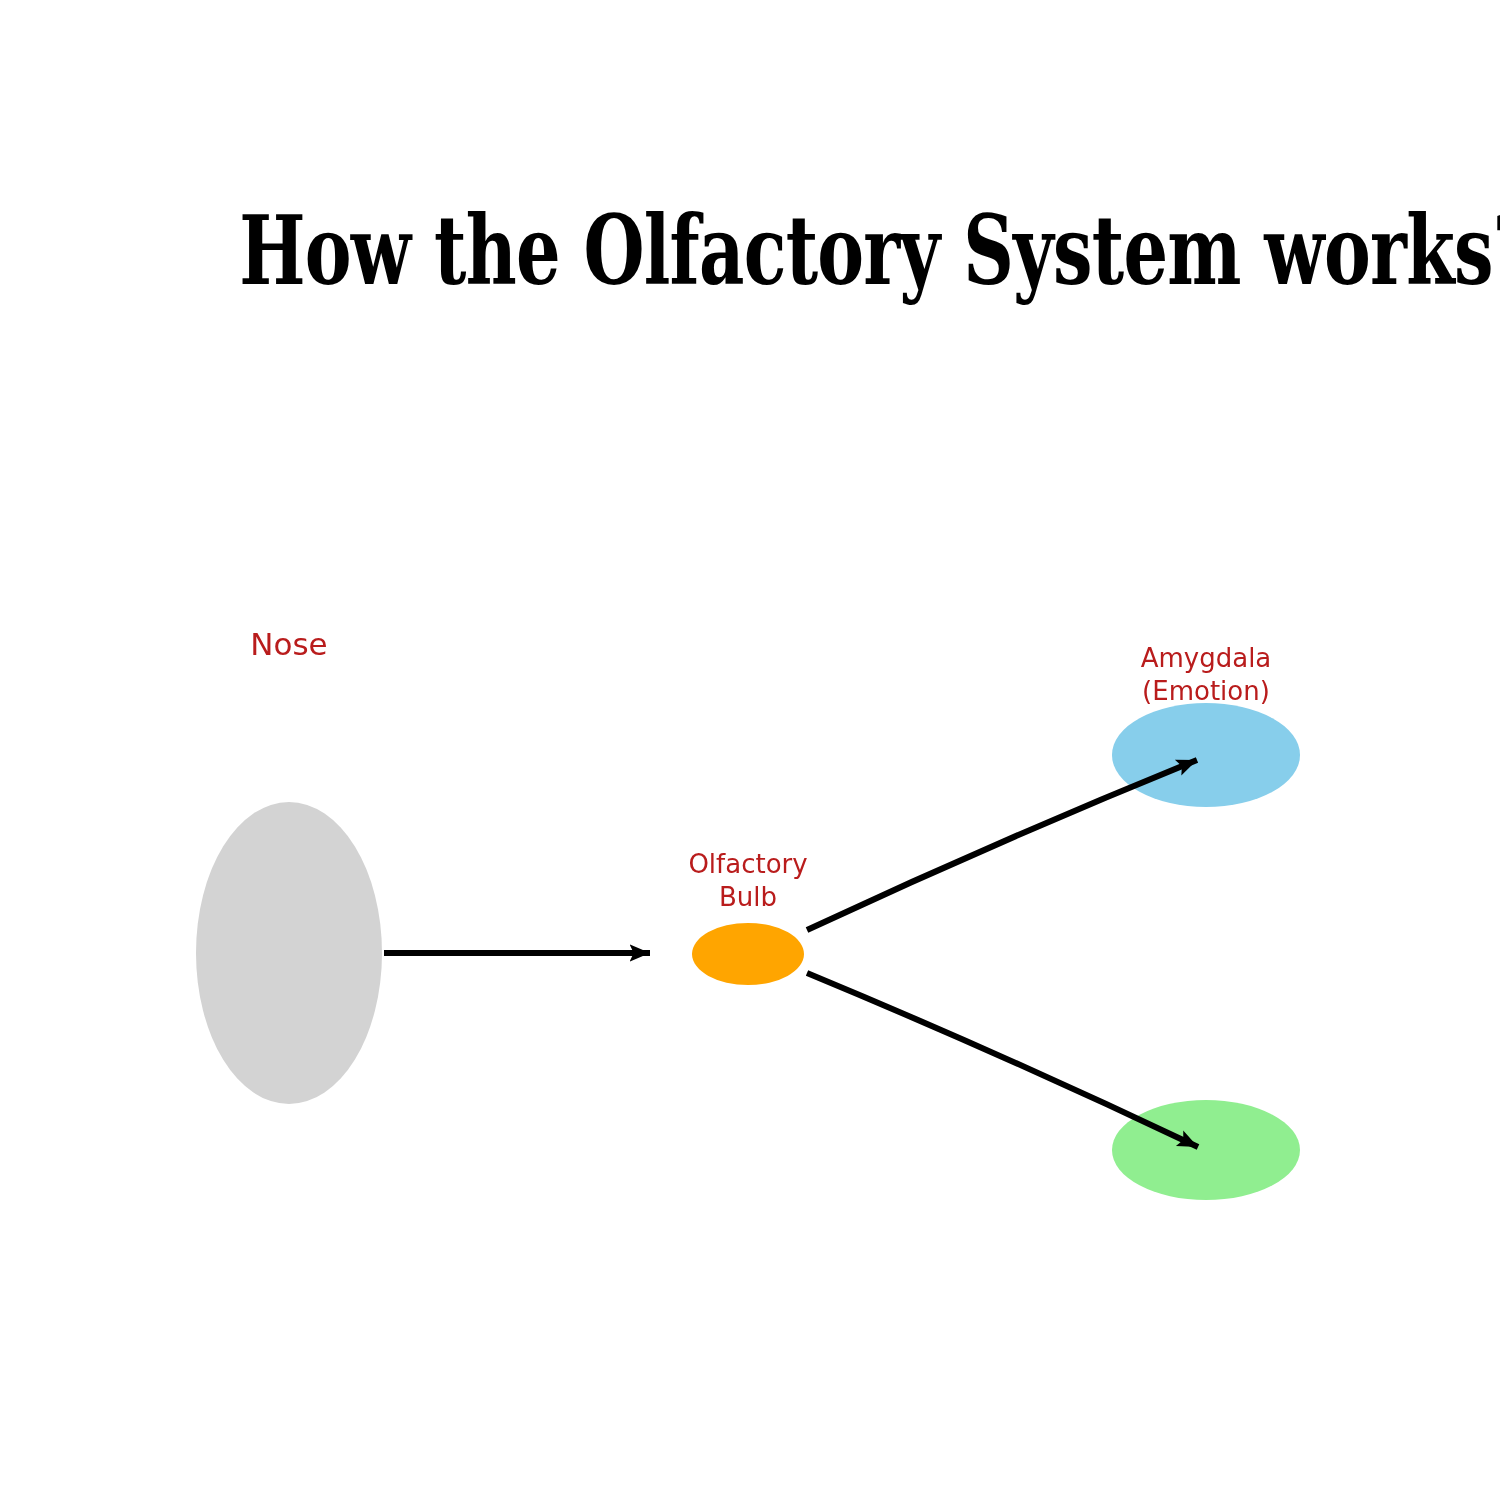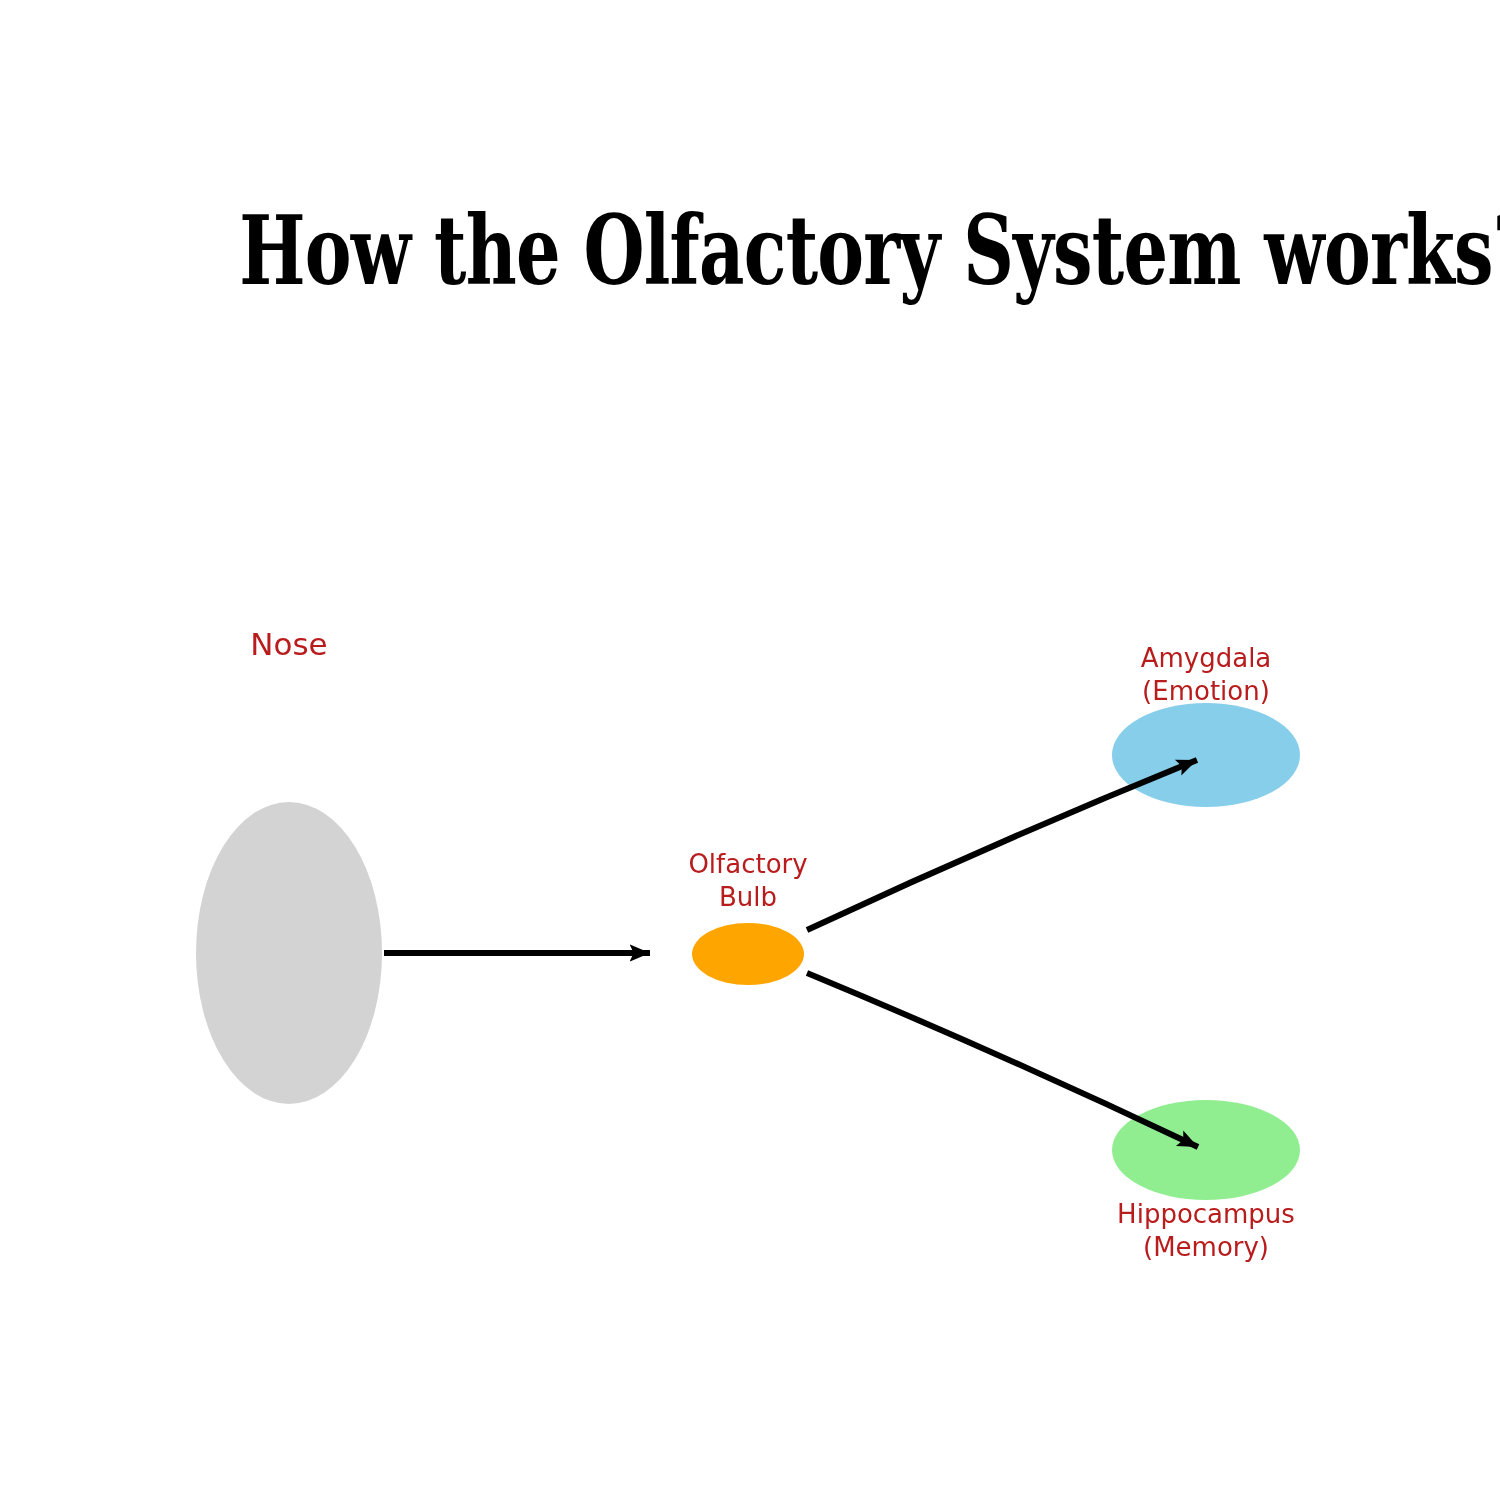--- a/index.html
+++ b/index.html
@@ -87,16 +87,14 @@
   </svg>
 
   <div class="node-label label-nose">Nose</div>
 
   <div class="node-label label-bulb">Olfactory
 Bulb</div>
 
   <div class="node-label label-amygdala">Amygdala
 (Emotion)</div>
 
-  <div class="node-label label-hippocampus">Hippocampus
-(Memory)</div>
 
 </div>
 
 </body></html>

